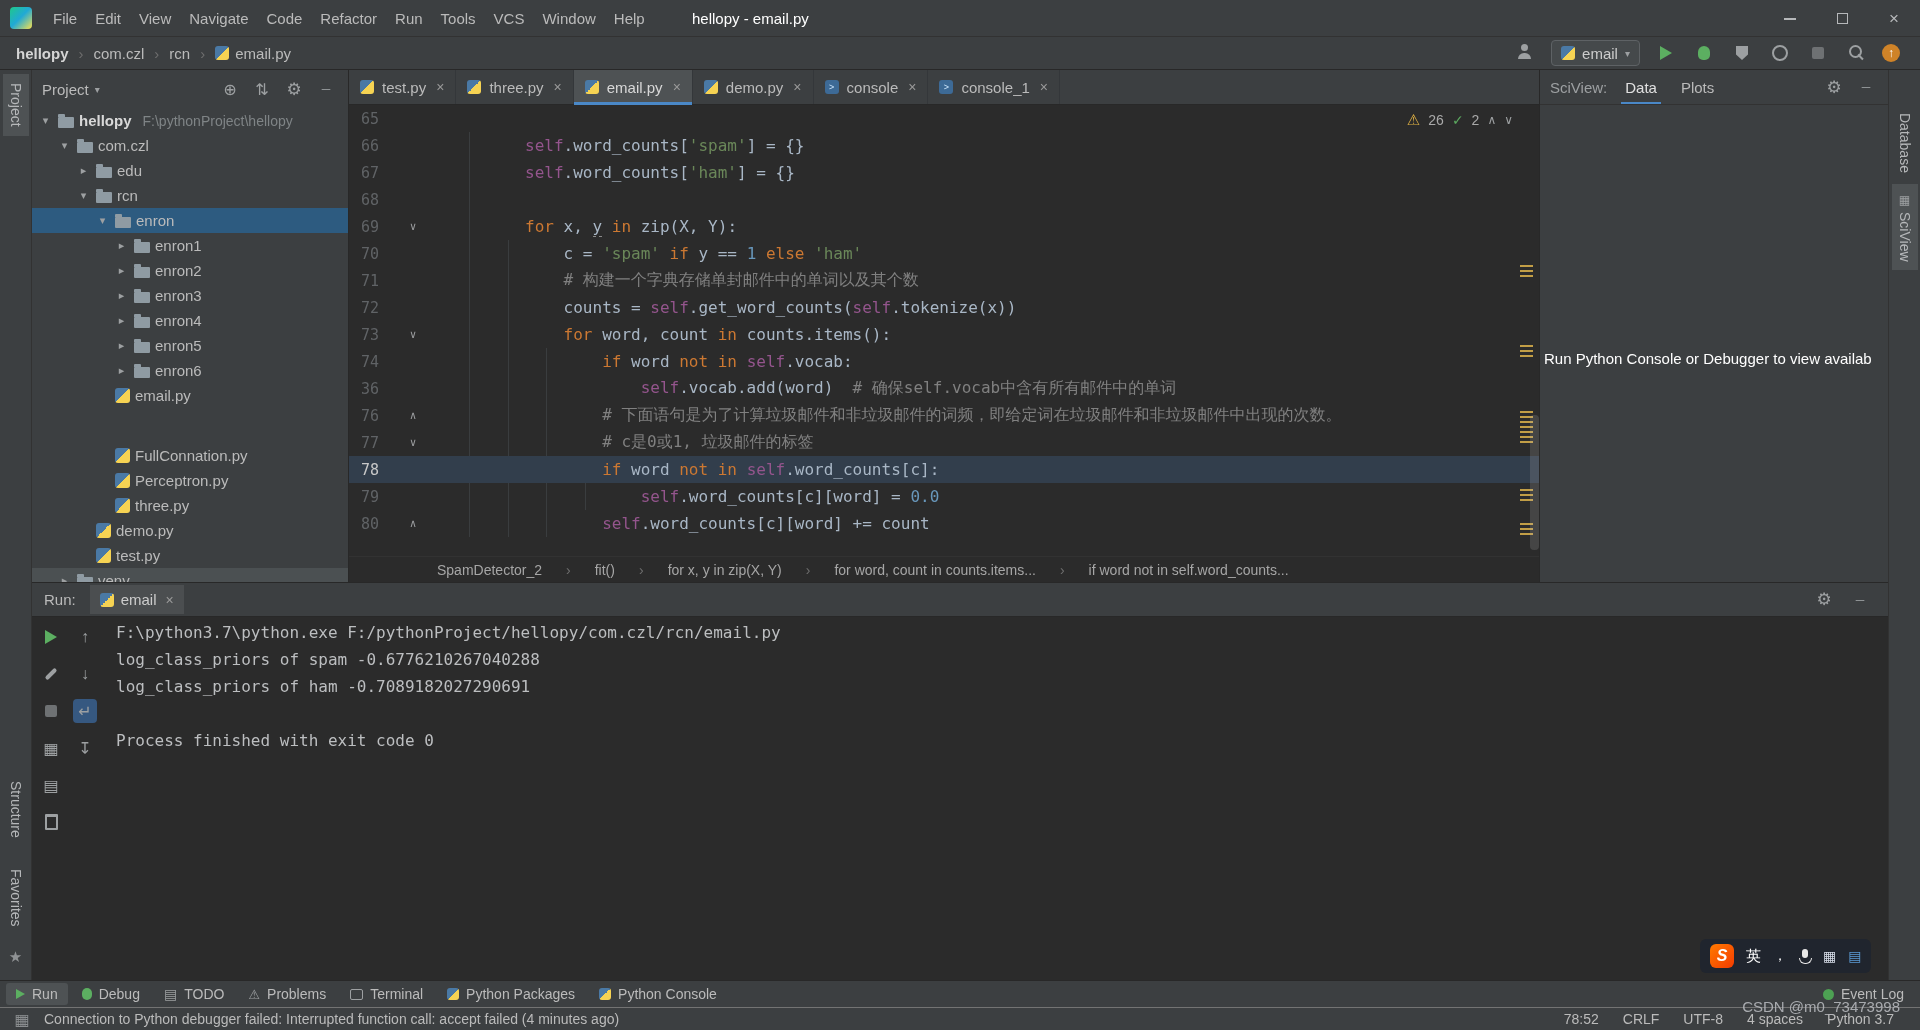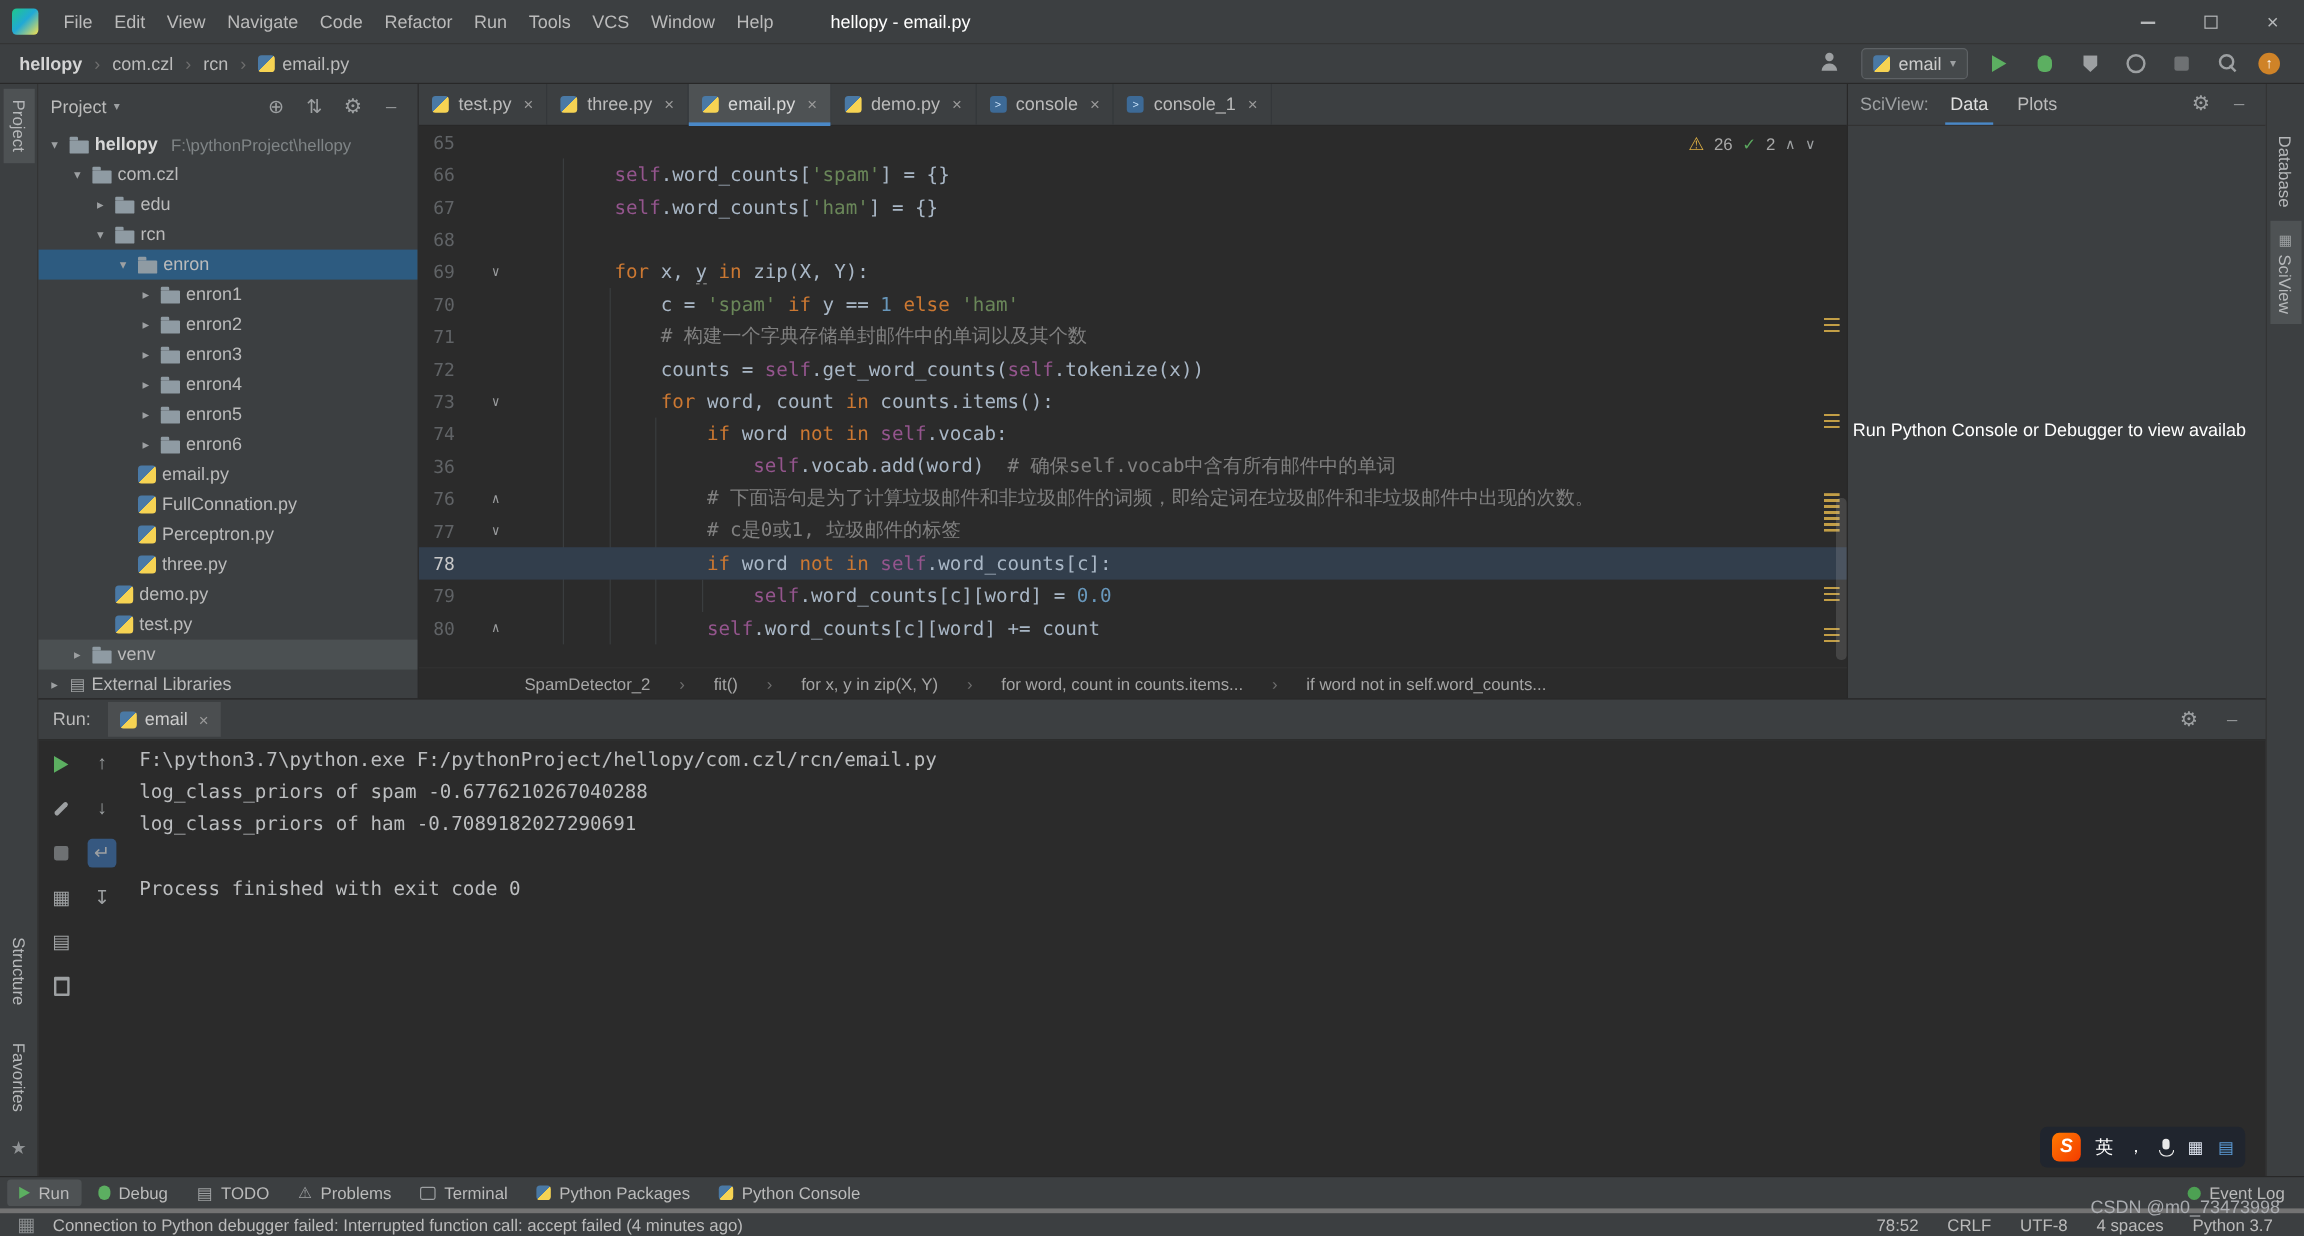--- a/index.html
+++ b/index.html
@@ -109,21 +109,21 @@
   .editor-body{position:absolute;left:0;right:0;top:35px;height:451px;overflow:hidden}
   #guides{position:absolute;inset:0;pointer-events:none}
   .guide{position:absolute;width:1px;background:#3a3d3f}
   #editor-lines{position:absolute;inset:0}
   .line{display:flex;align-items:center;height:27px;white-space:pre;
         font-family:"DejaVu Sans Mono","DejaVu Sans","Liberation Mono",monospace;font-size:16px}
   .line.current{background:#323e4c}
   .lnum{width:46px;padding-right:16px;text-align:right;color:#606366;font-size:15px;flex:none}
   .line.current .lnum{color:#c8c8c8}
   .fold{width:36px;text-align:center;color:#9b9d9f;font-size:11px;flex:none}
-  .codeln{font:inherit;margin:4px}
+  .codeln{font:inherit;margin:17px}
   .tk-pln{color:#a9b7c6}
   .tk-kw{color:#cc7832}
   .tk-str{color:#6a8759}
   .tk-com{color:#808080}
   .tk-self{color:#94558d}
   .tk-numlit{color:#6897bb}
   .tk-typo{color:#a9b7c6;border-bottom:1px dashed #8a8a8a}
   .inspections{position:absolute;top:6px;right:26px;display:flex;align-items:center;gap:8px;font-size:14px;color:#a9a9a9}
   .insp-warn{color:#dcae43;font-size:15px}
   .insp-ok{color:#5ba85f;font-size:14px}
@@ -164,21 +164,21 @@
   .bottombar{position:absolute;left:0;right:0;top:980px;height:27px;background:#3c3f41;border-top:1px solid #282828;
              display:flex;align-items:center;padding:0 6px;gap:4px;font-size:14px;z-index:5}
   .bb-item{display:flex;align-items:center;gap:7px;padding:3px 10px;border-radius:3px;color:#bbbbbb}
   .bb-item.active{background:#4e5254}
   .tri{width:0;height:0;border-left:9px solid #5caf61;border-top:5px solid transparent;border-bottom:5px solid transparent;flex:none}
   .bugdot{width:10px;height:12px;background:#5caf61;border-radius:5px;flex:none}
   .term-box{width:13px;height:11px;border:1px solid #9da0a2;border-radius:2px;flex:none}
   .glyph-ic.warn{font-size:13px}
   .bb-event{margin-left:auto;display:flex;align-items:center;gap:7px;padding-right:10px;color:#bbbbbb}
   .dot-green{width:11px;height:11px;border-radius:50%;background:#4da153;flex:none}
-  .statusbar{position:absolute;left:0;right:0;top:1007px;height:23px;background:#3c3f41;border-top:4px solid #737373;
+  .statusbar{position:absolute;left:0;right:0;top:1007px;height:23px;background:#3c3f41;border-top:1px solid #737373;
              display:flex;align-items:center;padding:0 10px;gap:10px;font-size:14px;color:#bbbbbb;z-index:5}
   .status-right{margin-left:auto;display:flex;gap:24px;padding-right:16px}
 
   
   .watermark{position:absolute;right:20px;top:998px;color:rgba(178,180,184,0.92);font-size:15px;z-index:30}
   .ime{position:absolute;left:1700px;top:939px;height:34px;background:#20252e;border-radius:6px;z-index:30;
        display:flex;align-items:center;gap:12px;padding:0 10px}
   .ime-s{width:24px;height:24px;background:linear-gradient(135deg,#ff7a00,#f43b00);border-radius:6px;color:#ffffff;
          font-weight:bold;font-style:italic;display:flex;align-items:center;justify-content:center;font-size:16px}
   .ime-lang{color:#ffffff}
@@ -349,21 +349,21 @@
         <div class="tree-row" style="padding-left: 82px;">
           <span class="tw-chevron">▸</span>
           <span class="icon-folder"></span>
           <span class="tree-label">enron6</span>
         </div>
         <div class="tree-row" style="padding-left: 63px;">
           <span class="tw-chevron"></span>
           <span class="py-icon"></span>
           <span class="tree-label">email.py</span>
         </div>
-        <div class="tree-row" style="padding-left: 63px;">
+        <div class="tree-row" style="padding-left: 63px; margin-top: 35px;">
           <span class="tw-chevron"></span>
           <span class="py-icon"></span>
           <span class="tree-label">FullConnation.py</span>
         </div>
         <div class="tree-row" style="padding-left: 63px;">
           <span class="tw-chevron"></span>
           <span class="py-icon"></span>
           <span class="tree-label">Perceptron.py</span>
         </div>
         <div class="tree-row" style="padding-left: 63px;">

